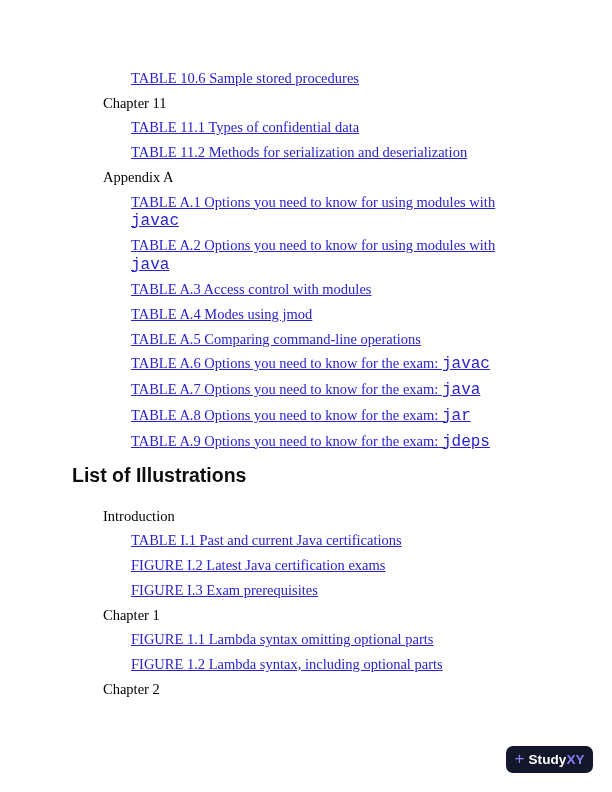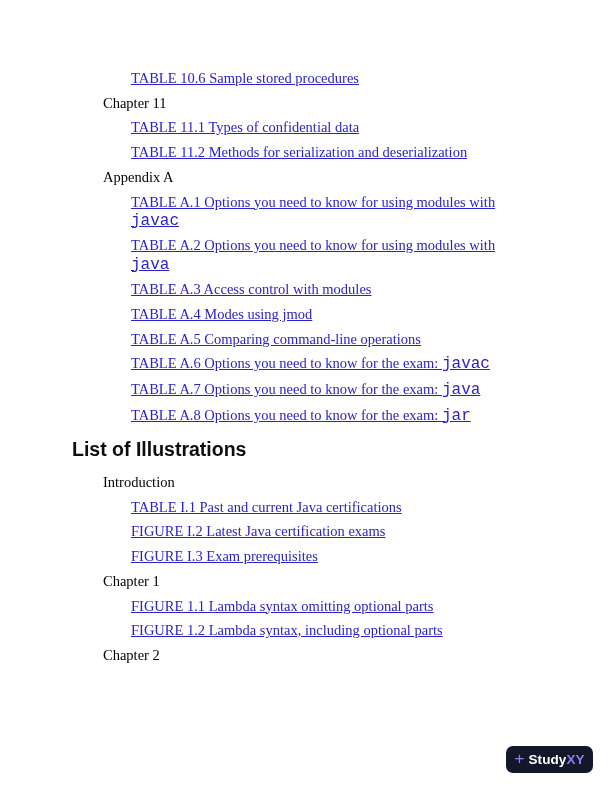--- a/index.html
+++ b/index.html
@@ -37,21 +37,21 @@
   .mono {
     font-family: "Liberation Mono", "DejaVu Sans Mono", monospace;
     font-size: 16px;
   }
   .section-heading {
     font-family: "Liberation Sans", sans-serif;
     font-size: 19.5px;
     line-height: 23px;
     font-weight: 700;
     color: #0d0d0d;
-    margin: 13px 0 12px 0;
+    margin: 13px 0 20px 0;
   }
   .badge {
     position: absolute;
     left: 506px;
     top: 746px;
     width: 87px;
     height: 27px;
     background: var(--badge-bg, #13172a);
     border-radius: 7px;
     display: flex;
@@ -95,20 +95,21 @@
           <div class="entry link-entry"><a class="doc-link">TABLE 11.2 Methods for serialization and deserialization</a></div>
           <div class="entry chapter-label">Appendix A</div>
           <div class="entry link-entry"><a class="doc-link">TABLE A.1 Options you need to know for using modules with<br><span class="mono">javac</span></a></div>
           <div class="entry link-entry"><a class="doc-link">TABLE A.2 Options you need to know for using modules with<br><span class="mono">java</span></a></div>
           <div class="entry link-entry"><a class="doc-link">TABLE A.3 Access control with modules</a></div>
           <div class="entry link-entry"><a class="doc-link">TABLE A.4 Modes using jmod</a></div>
           <div class="entry link-entry"><a class="doc-link">TABLE A.5 Comparing command-line operations</a></div>
           <div class="entry link-entry"><a class="doc-link">TABLE A.6 Options you need to know for the exam: <span class="mono">javac</span></a></div>
           <div class="entry link-entry"><a class="doc-link">TABLE A.7 Options you need to know for the exam: <span class="mono">java</span></a></div>
           <div class="entry link-entry"><a class="doc-link">TABLE A.8 Options you need to know for the exam: <span class="mono">jar</span></a></div>
+          <div class="entry link-entry"><a class="doc-link">TABLE A.9 Options you need to know for the exam: <span class="mono">jdeps</span></a></div>
         </div>
     </section>
 
     <h1 class="section-heading">List of Illustrations</h1>
 
     <section>
       <div id="illustrations-entries">
           <div class="entry chapter-label">Introduction</div>
           <div class="entry link-entry"><a class="doc-link">TABLE I.1 Past and current Java certifications</a></div>
           <div class="entry link-entry"><a class="doc-link">FIGURE I.2 Latest Java certification exams</a></div>

